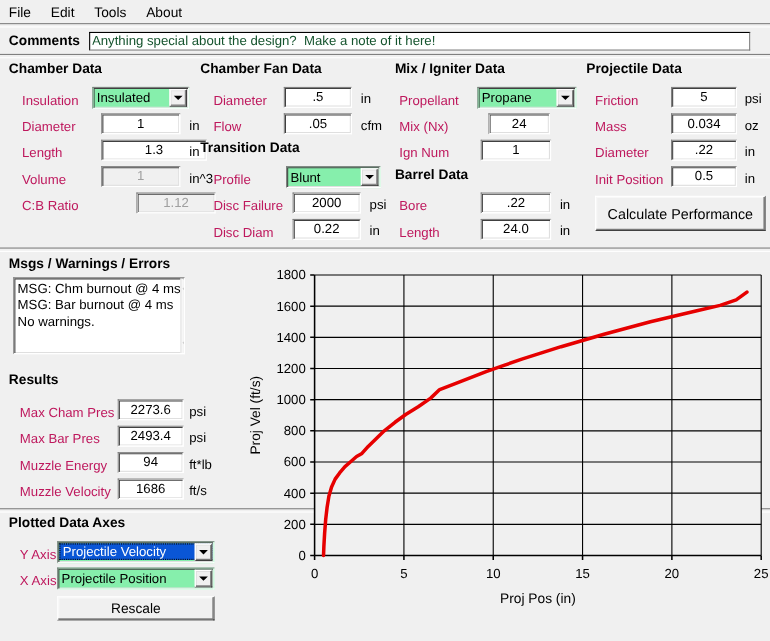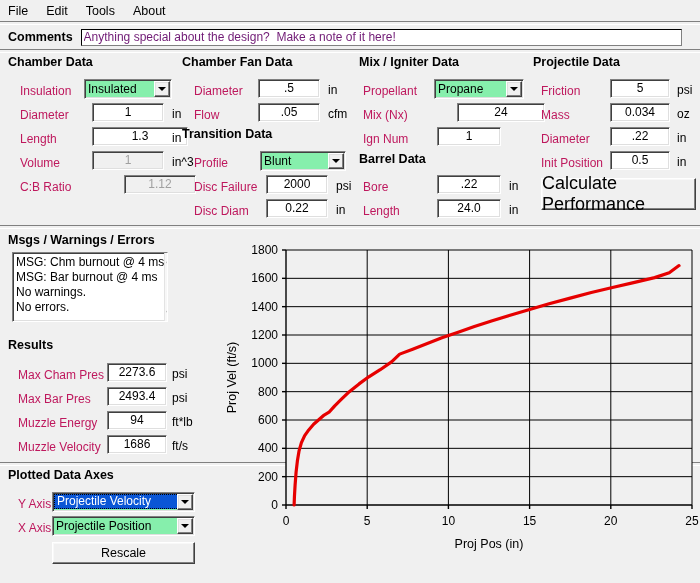--- a/index.html
+++ b/index.html
@@ -52,21 +52,21 @@
     width: 601px;
     height: 17px;
     border: 1px solid #000;
     border-right-color: #808080;
     border-bottom-color: #808080;
     background: #fff;
     font-family: "Liberation Sans", sans-serif;
     font-size: 12px;
     padding: 0 2px;
     box-sizing: border-box;
-    color: #701a75;
+    color: #14532d;
   }
 
   .hrule {
     height: 2px;
     border-top: 1px solid #808080;
     border-bottom: 1px solid #ffffff;
     width: 100%;
   }
 
   
@@ -146,21 +146,21 @@
 
   .abs { position: absolute; }
 
   
   .btn {
     background: #f0f0f0;
     border: 1px solid;
     border-color: #ffffff #404040 #404040 #ffffff;
     box-shadow: inset -1px -1px 0 #808080, inset 1px 1px 0 #f8f8f8;
     font-family: "Liberation Sans", sans-serif;
-    font-size: 18px;
+    font-size: 13px;
     color: #000;
     display: flex;
     align-items: center;
     justify-content: center;
     box-sizing: border-box;
     cursor: default;
   }
 
   
   #msgbox {
@@ -270,21 +270,21 @@
 
 <div class="abs section-title" style="left:359px; top:55px;">Mix / Igniter Data</div>
 <div class="abs lbl" style="left:363px; top:84px;">Propellant</div>
 <div class="abs combo" style="left:434px; top:79px; width:90px;">
   <div class="combo-text">Propane</div>
   <div class="combo-btn">
       <div class="arrow-down"></div>
     </div>
 </div>
 <div class="abs lbl" style="left:363px; top:108px;">Mix (Nx)</div>
-<div class="abs field" style="left:457px; top:103px; width:88px;">24</div>
+<div class="abs field" style="left:444px; top:103px; width:56px;">24</div>
 <div class="abs lbl" style="left:363px; top:132px;">Ign Num</div>
 <div class="abs field" style="left:437px; top:127px; width:64px;">1</div>
 
 <div class="abs section-title" style="left:359px; top:152px;">Barrel Data</div>
 <div class="abs lbl" style="left:363px; top:180px;">Bore</div>
 <div class="abs field" style="left:437px; top:175px; width:64px;">.22</div>
 <div class="abs unit" style="left:509px; top:179px;">in</div>
 <div class="abs lbl" style="left:363px; top:204px;">Length</div>
 <div class="abs field" style="left:437px; top:199px; width:64px;">24.0</div>
 <div class="abs unit" style="left:509px; top:203px;">in</div>
@@ -305,21 +305,20 @@
 <div class="abs btn" style="left:541px; top:178px; width:155px; height:32px;">Calculate Performance</div>
 
 <div class="abs hrule" style="left:0; top:225px;"></div>
 
 <div class="abs section-title" style="left:8px; top:233px;">Msgs / Warnings / Errors</div>
 <div id="msgbox" class="abs" style="left:12px; top:252px; width:156px; height:70px;">
   <div id="msg-list">
     <div class="msg-line">MSG: Chm burnout @ 4 ms</div>
     <div class="msg-line">MSG: Bar burnout @ 4 ms</div>
     <div class="msg-line">No warnings.</div>
-    <div class="msg-line">No errors.</div>
   </div>
   <div id="msg-scroll">
     <span class="chev">
       <svg width="11" height="8" viewBox="0 0 11 8">
           <path d="M1.5 6 L5.5 2 L9.5 6" stroke="#bdbdbd" stroke-width="1.6" fill="none"></path>
         </svg>
     </span>
     <span class="chev">
       <svg width="11" height="8" viewBox="0 0 11 8">
           <path d="M1.5 2 L5.5 6 L9.5 2" stroke="#bdbdbd" stroke-width="1.6" fill="none"></path>

